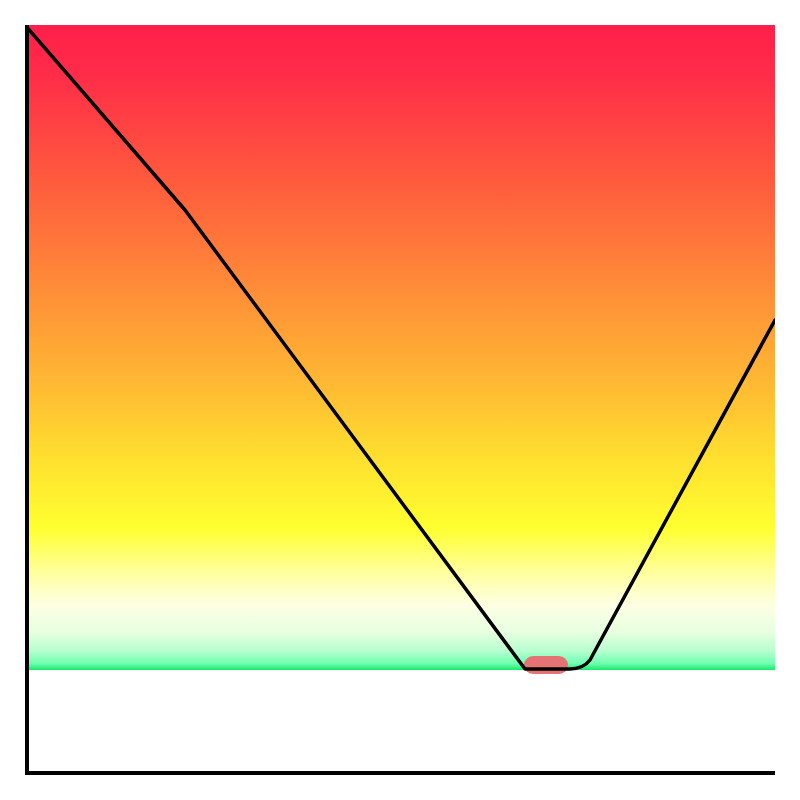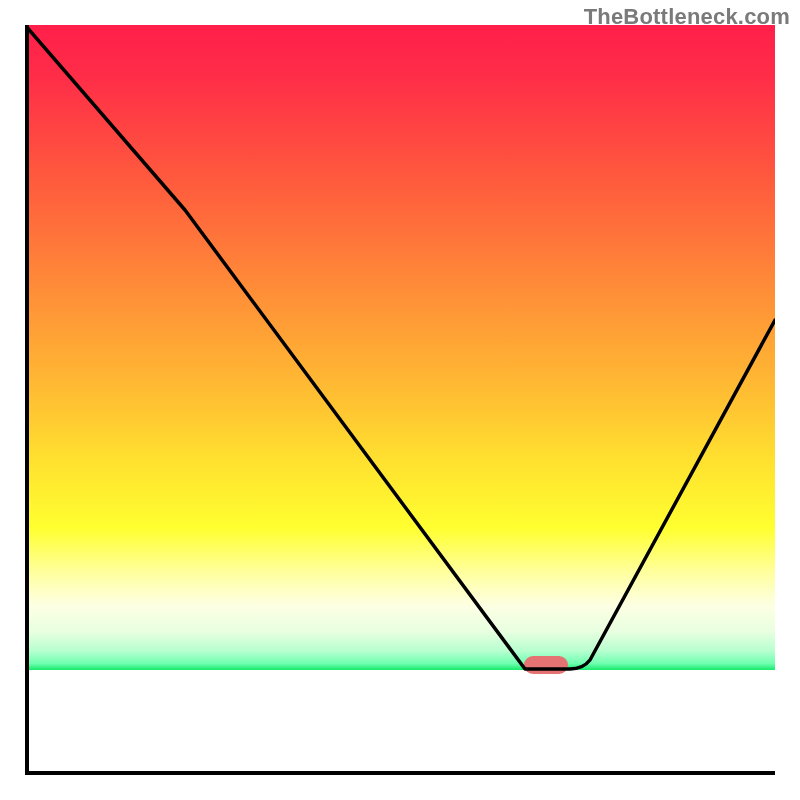--- a/index.html
+++ b/index.html
@@ -87,21 +87,20 @@
     bottom: 0;
     width: 750px;
     height: 4px;
   }
 </style>
 </head>
 <body>
 
 <div class="container">
 
-  <div class="watermark">TheBottleneck.com</div>
 
   <div class="plot-area">
 
     <div class="gradient-bg"></div>
 
     <div class="marker" style="left:499px; top:631px;"></div>
 
     <svg class="lines" viewBox="0 0 750 750" preserveAspectRatio="none">
       <path d="M 0 0
                L 160 185

